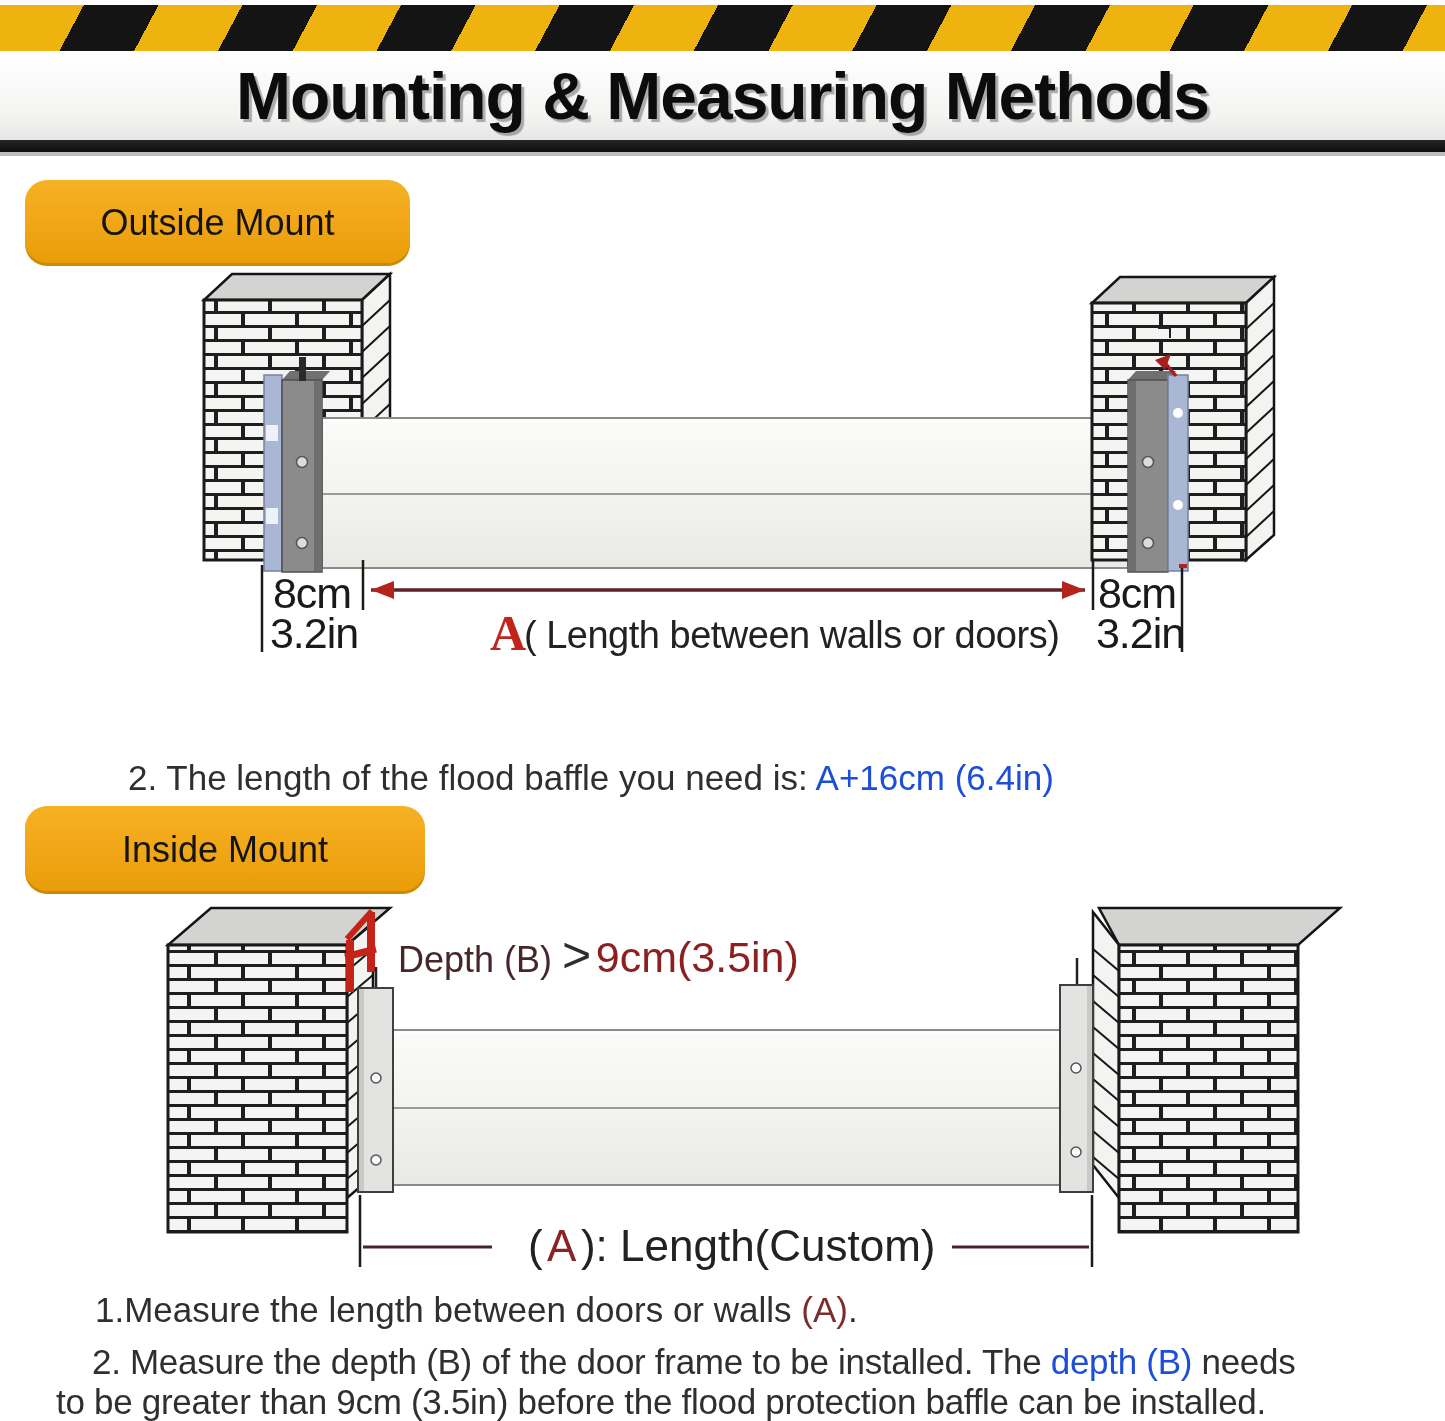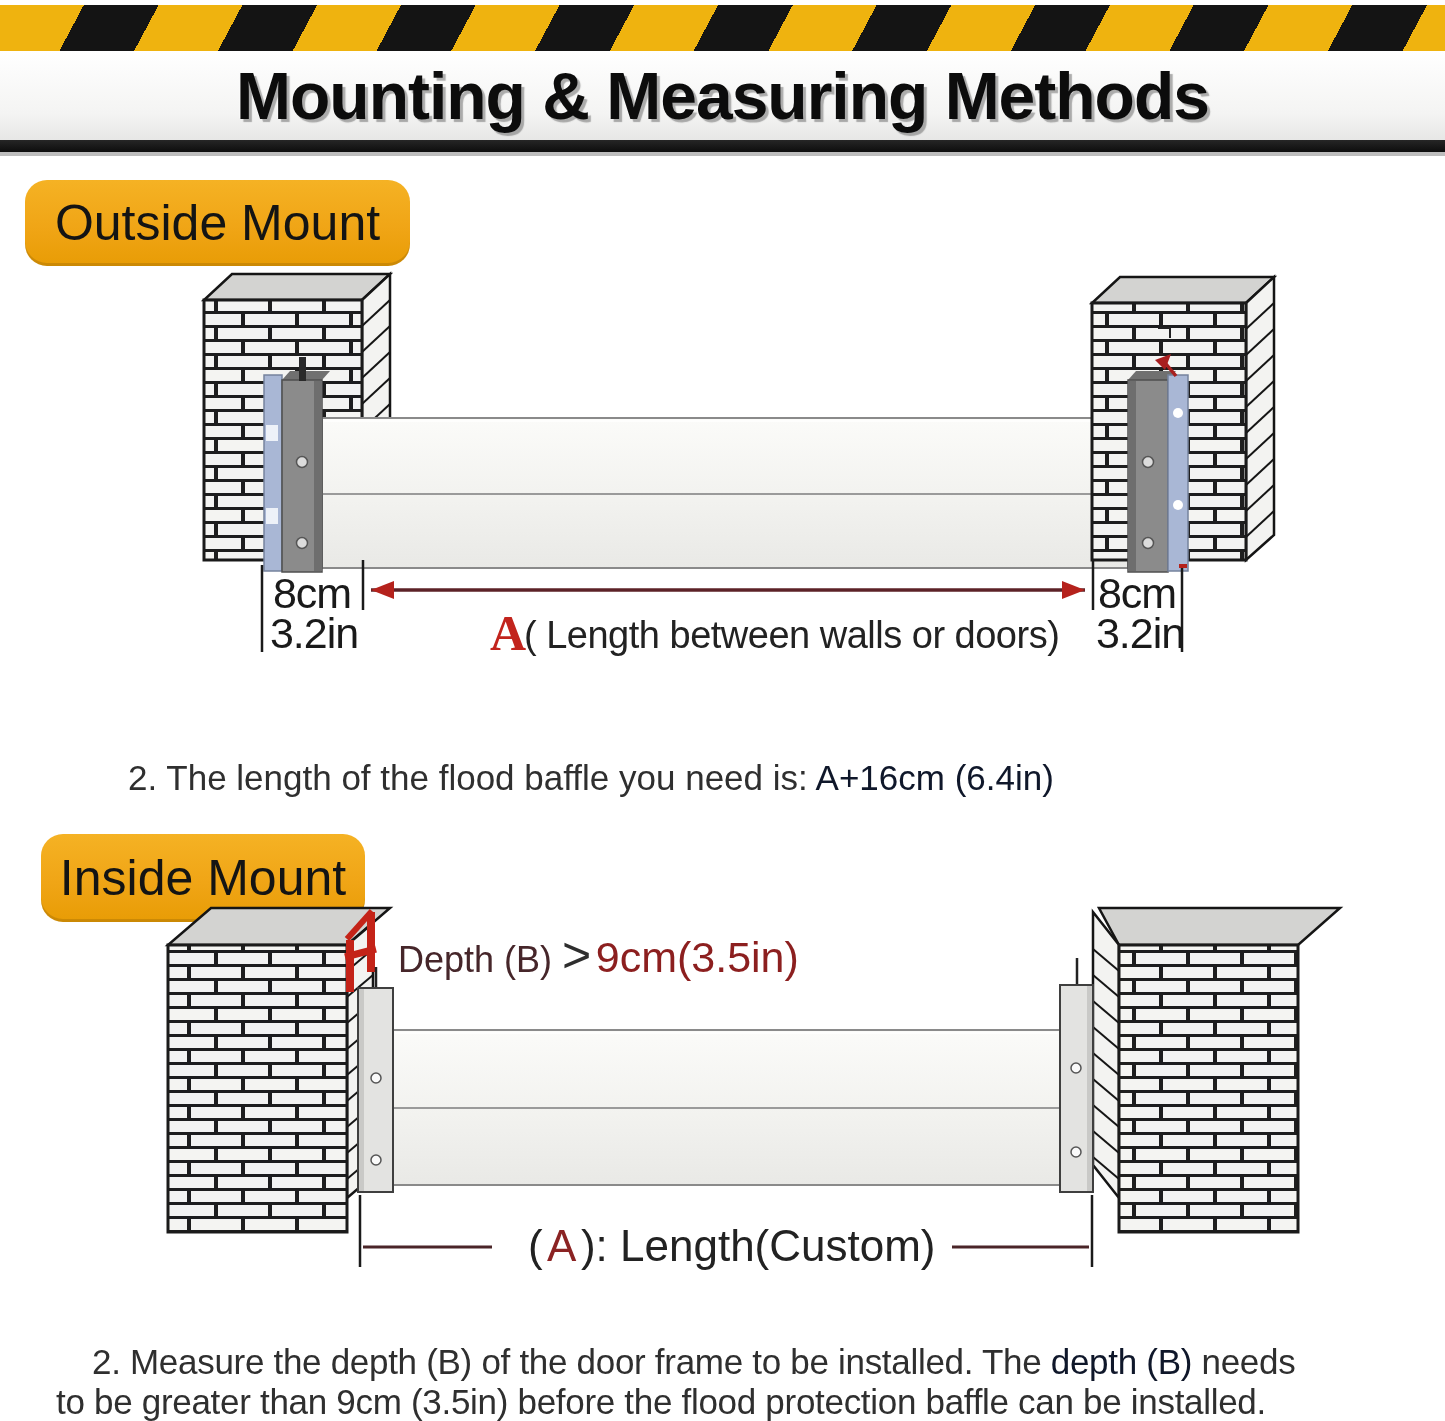--- a/index.html
+++ b/index.html
@@ -25,43 +25,43 @@
     position:absolute;left:0;top:140px;width:1445px;height:12px;
     background:linear-gradient(180deg,#262626,#0d0d0d);
     border-bottom:4px solid #bdbdbd;
   }
   
   .badge{
     position:absolute;left:25px;border-radius:22px;color:#141414;
     background:linear-gradient(180deg,#F5B224 0%,#F0A516 55%,#E89C05 100%);
     box-shadow:inset 0 -3px 0 rgba(0,0,0,.12);
     display:flex;align-items:center;justify-content:center;
-    font-size:50px;letter-spacing:0;
+    font-size:36px;letter-spacing:0;
   }
   .badge-outside{top:180px;width:385px;height:86px;}
-  .badge-inside{top:834px;width:324px;height:88px;margin-left:16px;}
+  .badge-inside{top:806px;width:400px;height:88px;}
   
   .diag{position:absolute;left:0;}
   .diag1{top:270px;}
   .diag2{top:895px;}
   svg text{font-family:"Liberation Sans",sans-serif;}
   .t-dim{font-size:43px;fill:#1a1a1a;letter-spacing:-1px;}
   .t-spanletter{font-size:50px;font-weight:bold;fill:#C2241D;font-family:"Liberation Serif",serif;}
   .t-spanlabel{font-size:38px;fill:#222222;letter-spacing:-0.5px;}
   .t-depthlabel{font-size:36px;fill:#46262A;}
   .t-gt{font-size:50px;fill:#2e2e2e;}
   .t-depthvalue{font-size:43px;fill:#8C1F1F;}
   .t-len{font-size:44px;fill:#222222;}
   .t-len-red{font-size:44px;fill:#8B2323;}
   
   .step{
     position:absolute;font-size:35px;color:#2f2f2f;white-space:nowrap;letter-spacing:0;
   }
   .em-soft{color:#7B2D2D;}
-  .em-red{color:#0f172a;}
+  .em-red{color:#1d4ed8;}
   .step-o1{left:128px;top:702px;}
   .step-o2{left:128px;top:758px;}
   .step-i1{left:95px;top:1290px;}
   .step-i2{left:56px;top:1342px;line-height:40px;letter-spacing:-0.3px;}
   .step-i2 .indent{padding-left:36px;}
 </style>
 </head>
 <body>
 
 <div class="page">
@@ -270,15 +270,16 @@
       <line x1="363" y1="352" x2="492" y2="352" stroke="#4A2528" stroke-width="3"></line>
       <line x1="952" y1="352" x2="1089" y2="352" stroke="#4A2528" stroke-width="3"></line>
       <text x="528" y="366">
         <tspan class="t-len">(</tspan>
         <tspan class="t-len-red">A</tspan>
         <tspan class="t-len">): Length(Custom)</tspan>
       </text>
     </g>
   </svg>
 
+  <div class="step step-i1"><span>1.Measure the length between doors or walls </span><span class="em-soft">(A)</span><span>.</span></div>
   <div class="step step-i2"><span class="indent">2. Measure the depth (B) of the door frame to be installed. The </span><span class="em-red">depth (B)</span><span> needs</span><br><span>to be greater than 9cm (3.5in) before the flood protection baffle can be installed.</span></div>
 
 </div>
 
 </body></html>

